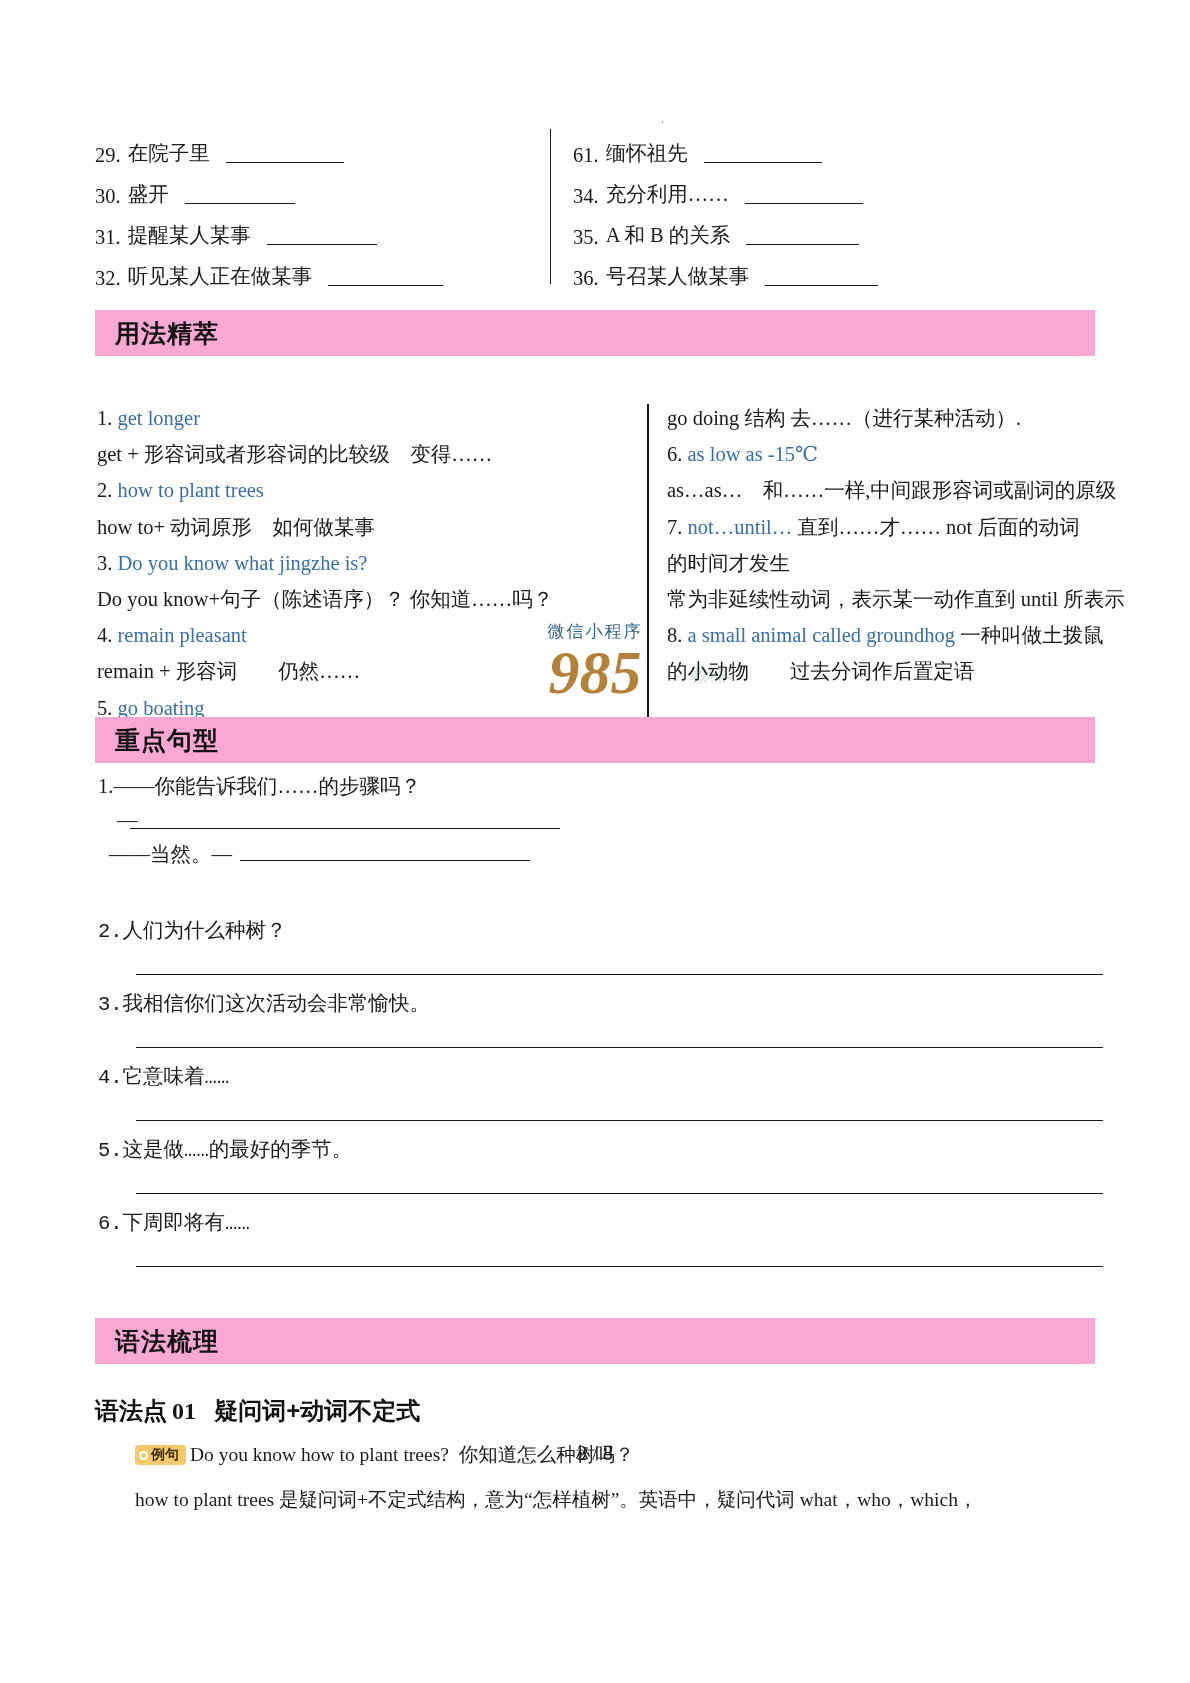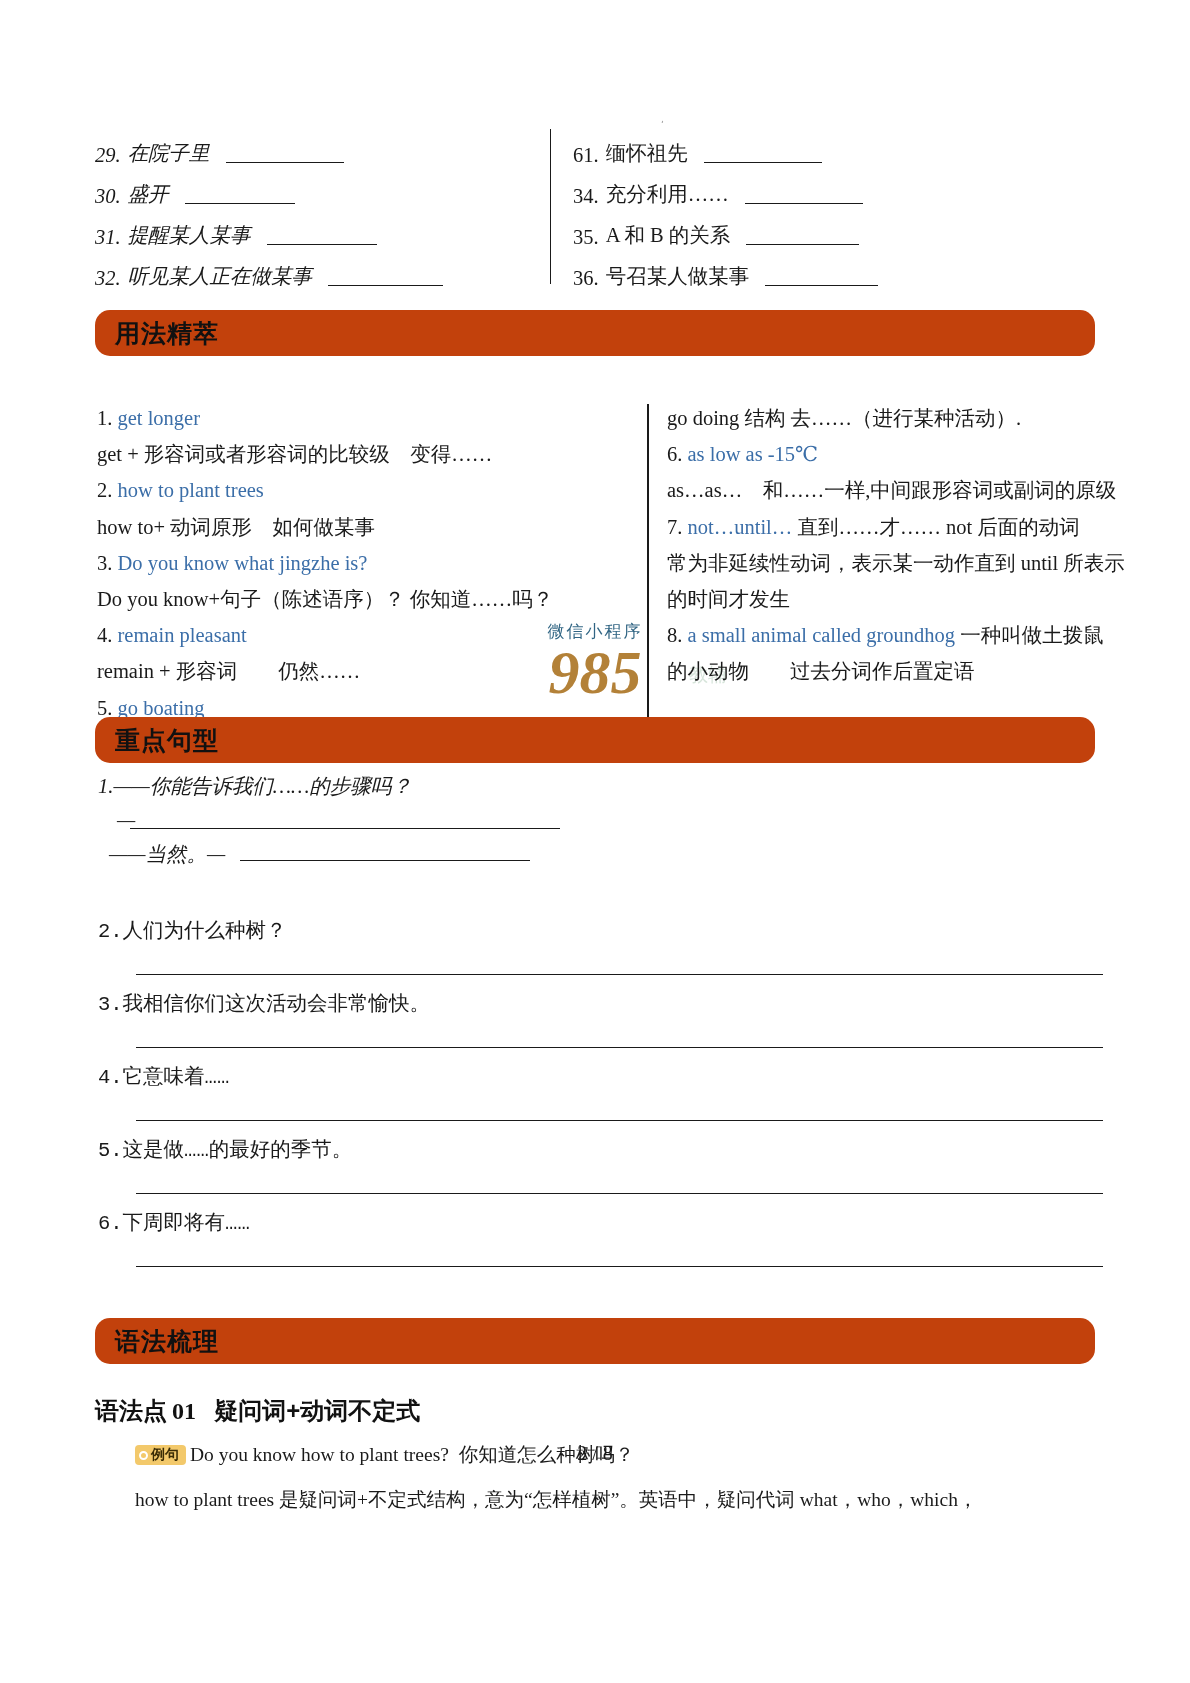--- a/index.html
+++ b/index.html
@@ -77,21 +77,21 @@
     top: 3px;
     width: 1px;
     height: 155px;
     background: #1a1a1a;
   }
   .vocab-col {
     position: absolute;
     top: 0;
     width: 440px;
   }
-  .vocab-col.left { left: 0; font-style: italic; }
+  .vocab-col.left { left: 0; }
   .vocab-col.right { left: 478px; width: 520px; }
   .vocab-row {
     display: flex;
     align-items: flex-end;
     height: 41px;
     font-size: 20.5px;
     white-space: nowrap;
   }
   .vocab-num {
     margin-right: 7px;
@@ -114,23 +114,22 @@
     color: #777;
     z-index: 2;
   }
 
   
   .banner {
     position: absolute;
     left: 95px;
     width: 1000px;
     height: 46px;
-    background: #c2410c;
-    z-index: 2;
-    border-radius: 15px;
+    background: #f9a8d4;
+    z-index: 2;
   }
   .banner-label {
     position: absolute;
     left: 20px;
     top: 50%;
     transform: translateY(-50%);
     font-family: "Liberation Sans", "DejaVu Sans", sans-serif;
     font-weight: bold;
     font-size: 25px;
     letter-spacing: 1px;
@@ -171,21 +170,20 @@
     position: absolute;
     left: 95px;
     top: 772px;
     width: 1010px;
     z-index: 2;
   }
   .s-item { position: relative; }
   .s-text {
     font-size: 20.5px;
     white-space: nowrap;
-    font-style: italic;
   }
   .s-rule {
     border-bottom: 1.7px solid #1a1a1a;
     height: 0;
   }
 
   .s1-q { position: absolute; left: 3px; top: 0; }
   .s1-dash { position: absolute; left: 22px; top: 37px; font-size: 20.5px; }
   .s1-line1 {
     position: absolute;
@@ -381,24 +379,24 @@
         <span class="en">as low as -15℃</span>
       </div>
       <div class="u-line">
         <span>as…as…　和……一样,中间跟形容词或副词的原级</span>
       </div>
       <div class="u-line">
         <span class="u-num">7.</span>
         <span class="en">not…until…</span><span> 直到……才……  not 后面的动词</span>
       </div>
       <div class="u-line">
+        <span>的时间才发生</span>
+      </div>
+      <div class="u-line">
         <span>常为非延续性动词，表示某一动作直到 until 所表示</span>
-      </div>
-      <div class="u-line">
-        <span>的时间才发生</span>
       </div>
       <div class="u-line">
         <span class="u-num">8.</span>
         <span class="en">a small animal called groundhog</span><span> 一种叫做土拨鼠</span>
       </div>
       <div class="u-line">
         <span>的小动物　　过去分词作后置定语</span>
       </div>
     </div>
   </div>

